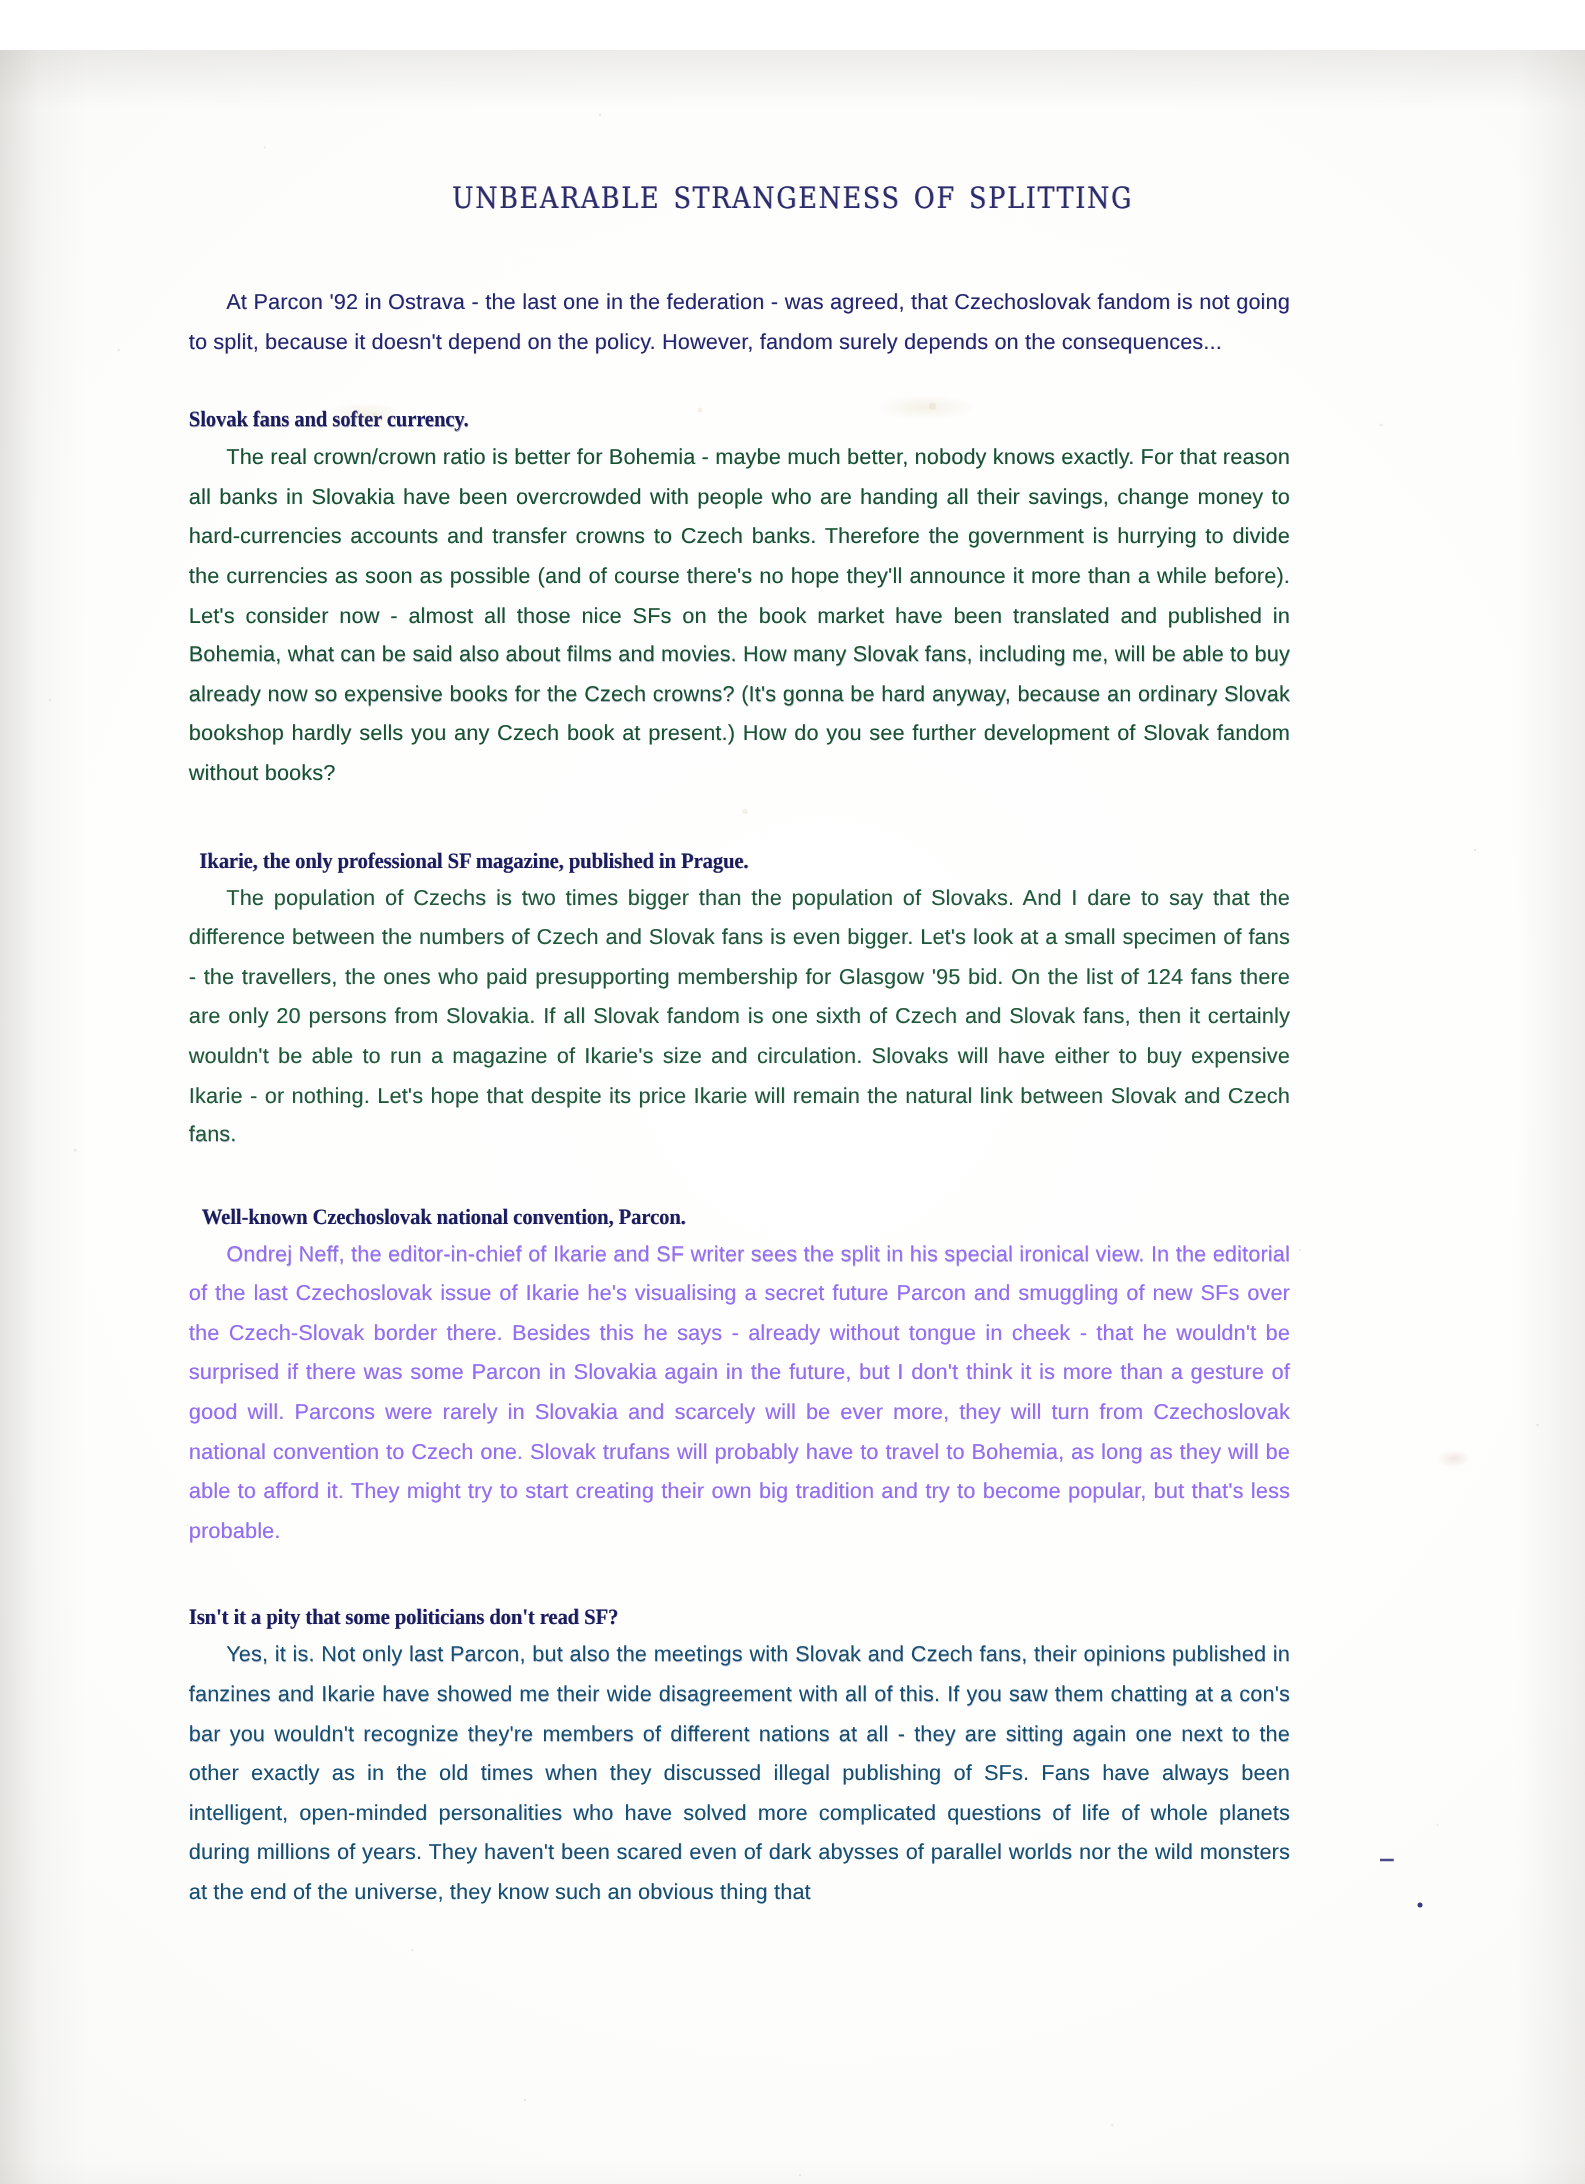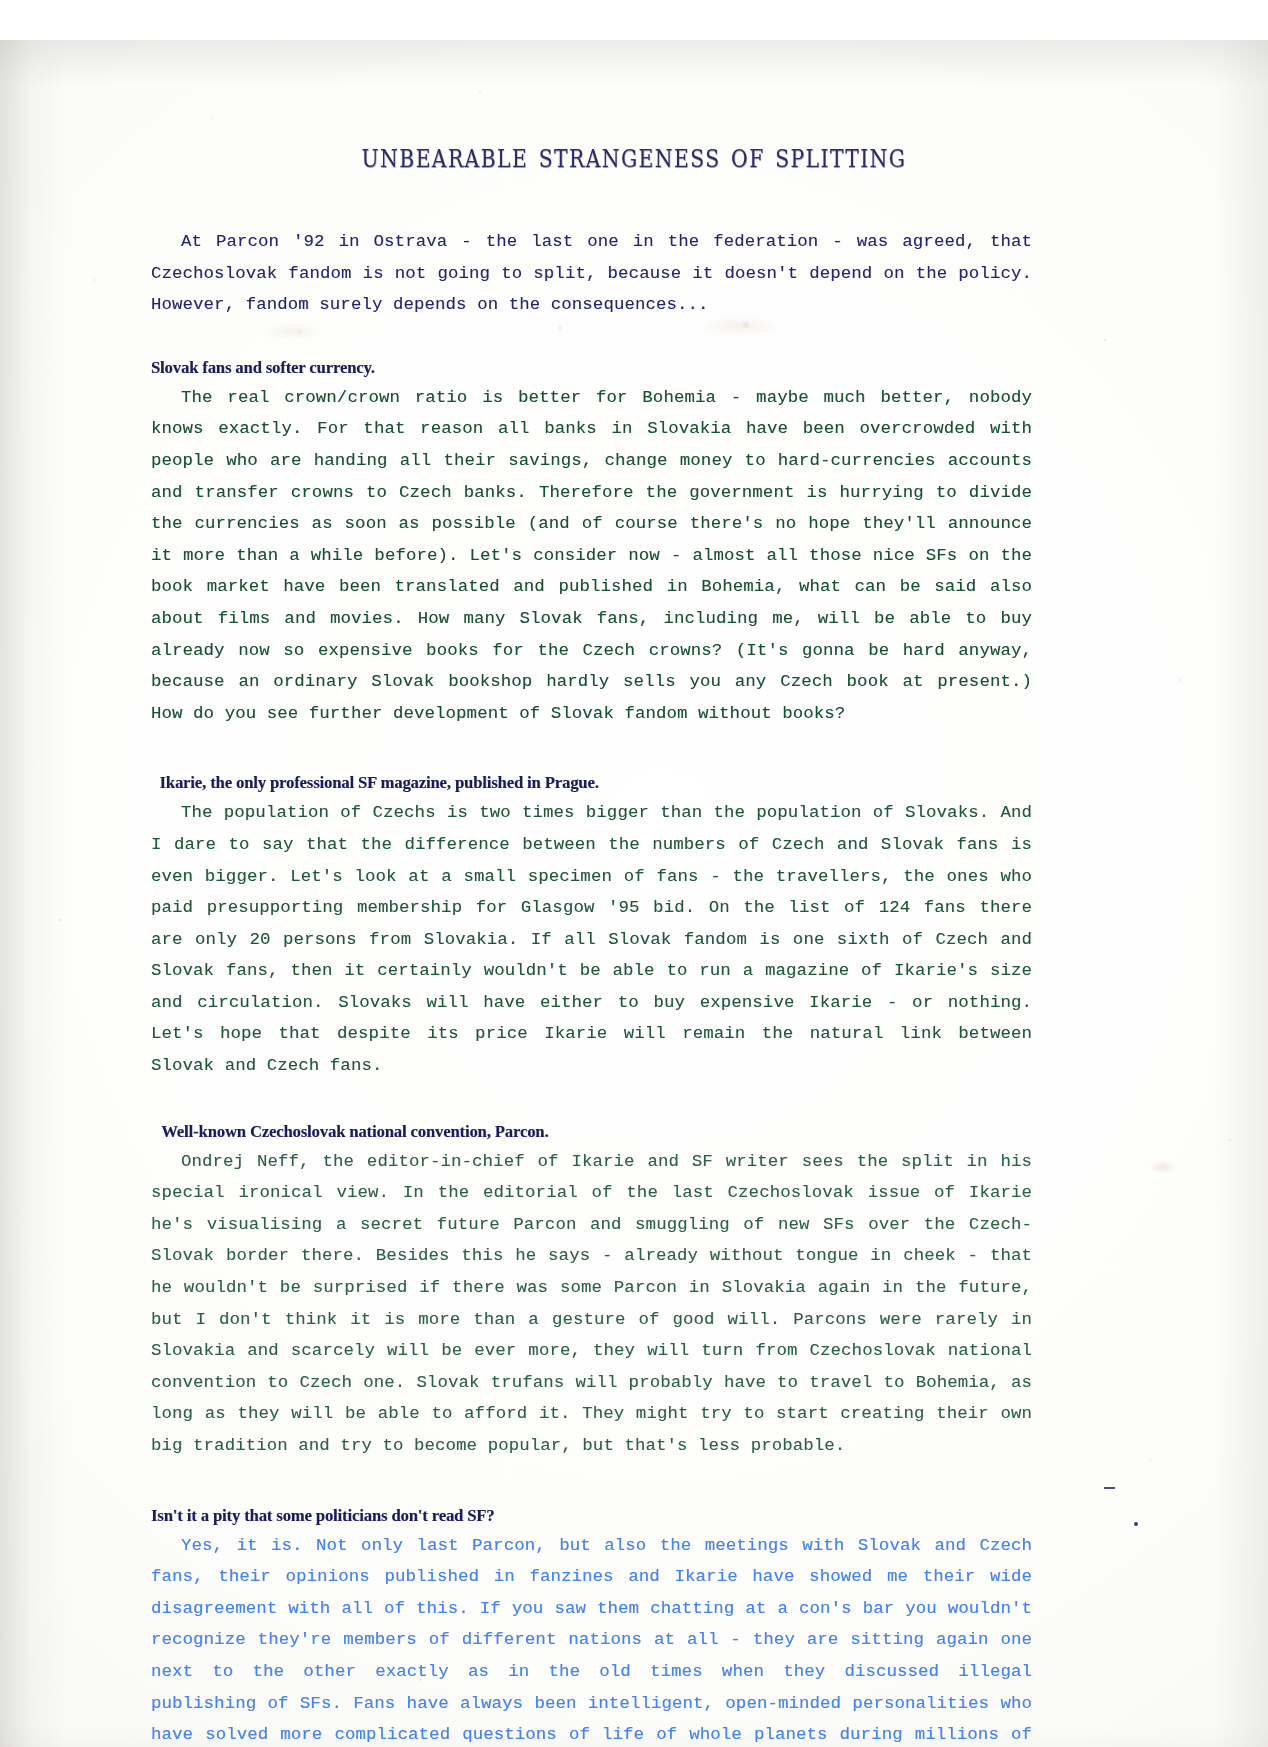--- a/index.html
+++ b/index.html
@@ -104,21 +104,21 @@
     width: 881px;
   }
 
   p.para {
     margin: 0;
     text-align: justify;
     text-indent: 30px;
     font-size: 17.3px;
     line-height: 31.6px;
     color: #242570;
-    font-family: Liberation Mono, monospace;
+    font-family: Liberation Sans, sans-serif;
     text-shadow: 0.35px 0.2px 0 rgba(45,45,110,0.35);
     letter-spacing: 0.15px;
   }
 
   h2.section-head {
     margin: 0;
     font-size: 17.6px;
     line-height: 26px;
     font-weight: bold;
     color: #1b1c5e;
@@ -133,22 +133,22 @@
   .sp-head-body  { height: 2px; }
   .sp-sec-gap    { height: 36px; }
   .sp-sec-gap-lg { height: 40px; }
 
   .indent-head { padding-left: 9px; }
   .indent-head-2 { padding-left: 11px; }
 
   
   .fade-a p.para { color: #14532d; }
   .fade-b p.para { color: #14532d; opacity: 0.96; }
-  .fade-c p.para { color: #14532d; opacity: 0.9; }
-  .fade-d p.para { color: #3b82f6; opacity: 0.97; }
+  .fade-c p.para { color: #8b5cf6; opacity: 0.9; }
+  .fade-d p.para { color: #0c4a6e; opacity: 0.97; }
 
   
   .ink-dot {
     position: absolute;
     background: #3a3a80;
     border-radius: 50%;
     pointer-events: none;
   }
   .ink-dash {
     position: absolute;

